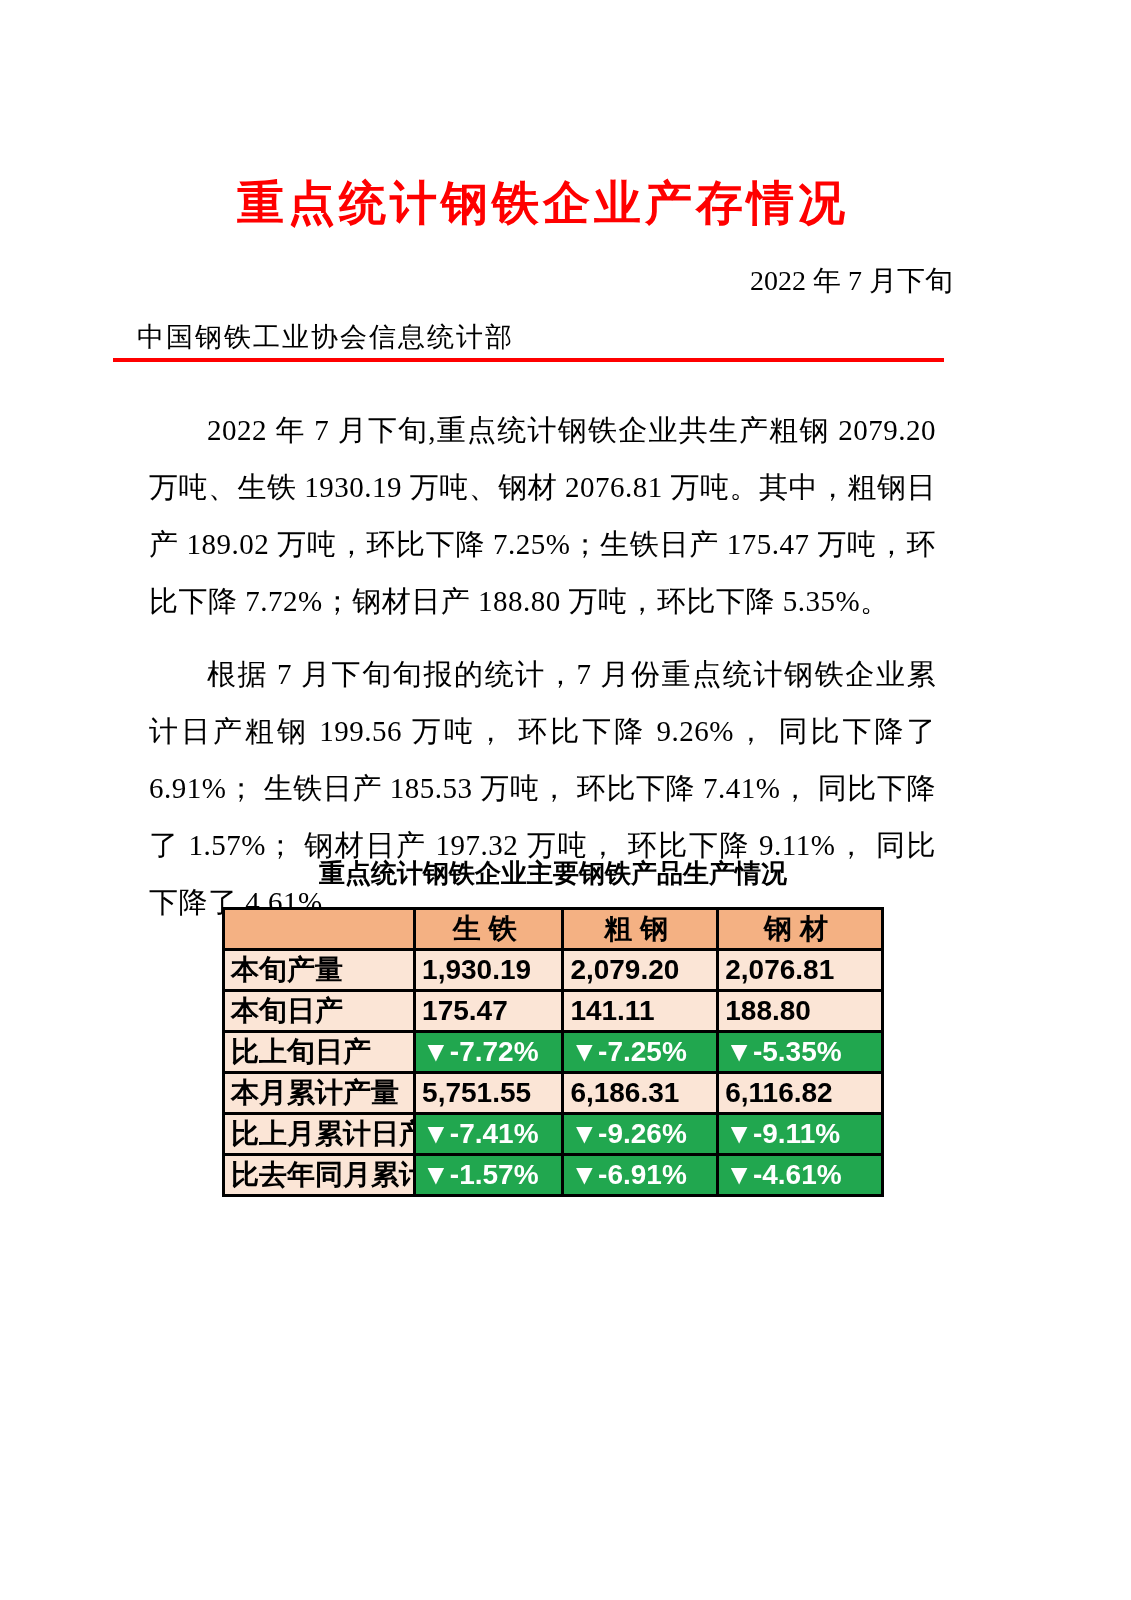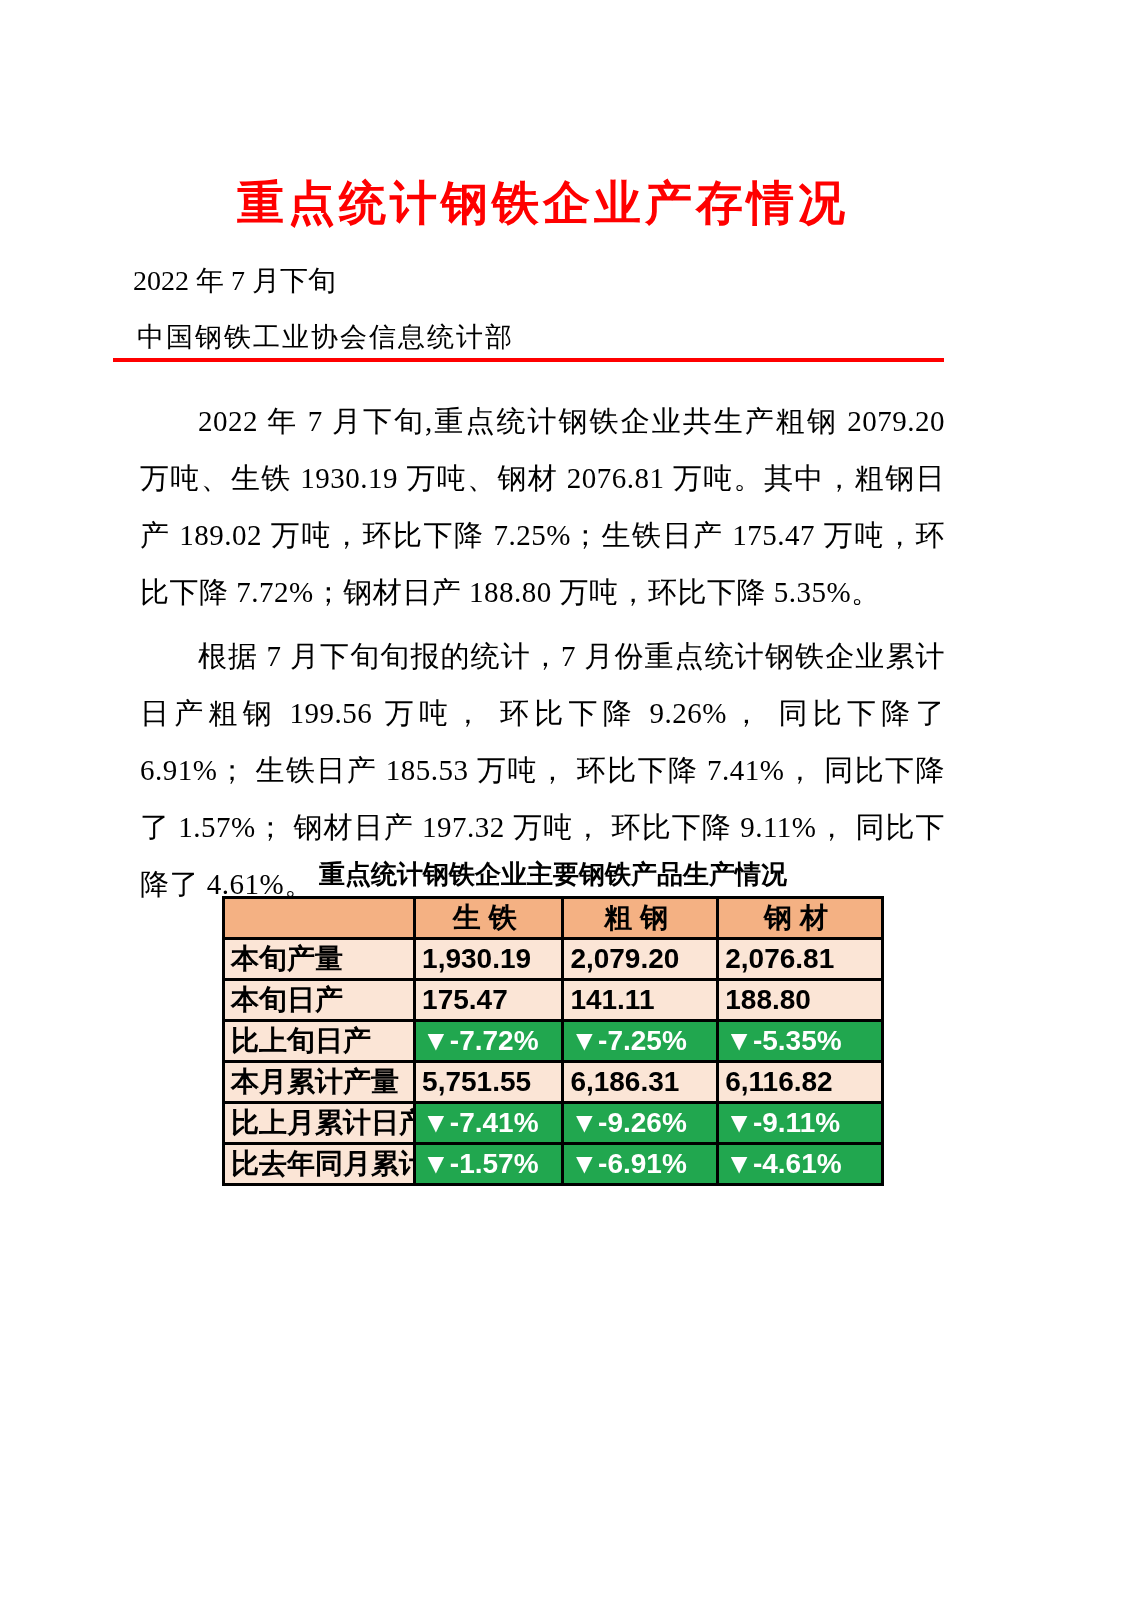--- a/index.html
+++ b/index.html
@@ -30,56 +30,56 @@
     font-family:"Liberation Sans", sans-serif;
     font-weight:900;
     font-size:47px;
     line-height:58px;
     letter-spacing:4px;
     color:var(--title-color);
     white-space:nowrap;
   }
   .doc-subtitle{
     position:absolute;top:263px;left:0;width:100%;
-    text-align:left;
+    text-align:right;
     font-size:28px;line-height:36px;
     color:#000000;
   }
   .dept-name{
     position:absolute;top:319px;left:4px;
     font-size:27px;line-height:36px;
     color:#000000;
     letter-spacing:2px;
   }
   .red-divider{
     position:absolute;top:358px;left:-20px;width:831px;height:4px;
     background:var(--divider-color);
   }
   .body-text{
     position:absolute;top:386px;left:0;width:819px;
   }
   .body-text p{
-    margin:7px;
+    margin:16px;
     font-size:29px;
     line-height:57px;
     text-align:justify;
     text-indent:2em;
     letter-spacing:0.5px;
   }
   .table-section{
     position:absolute;top:858px;left:89px;width:662px;
   }
   .table-title{
     width:100%;
     text-align:center;
-    font-family:Liberation Sans, sans-serif;
+    font-family:Liberation Serif, serif;
     font-weight:700;
     font-size:26px;
     line-height:32px;
-    margin-bottom:6px;
+    margin-bottom:17px;
     white-space:nowrap;
   }
   table.production{
     border-collapse:collapse;
     width:662px;
     table-layout:fixed;
     font-family:"Liberation Sans", sans-serif;
     font-size:28px;
     font-weight:700;
   }

